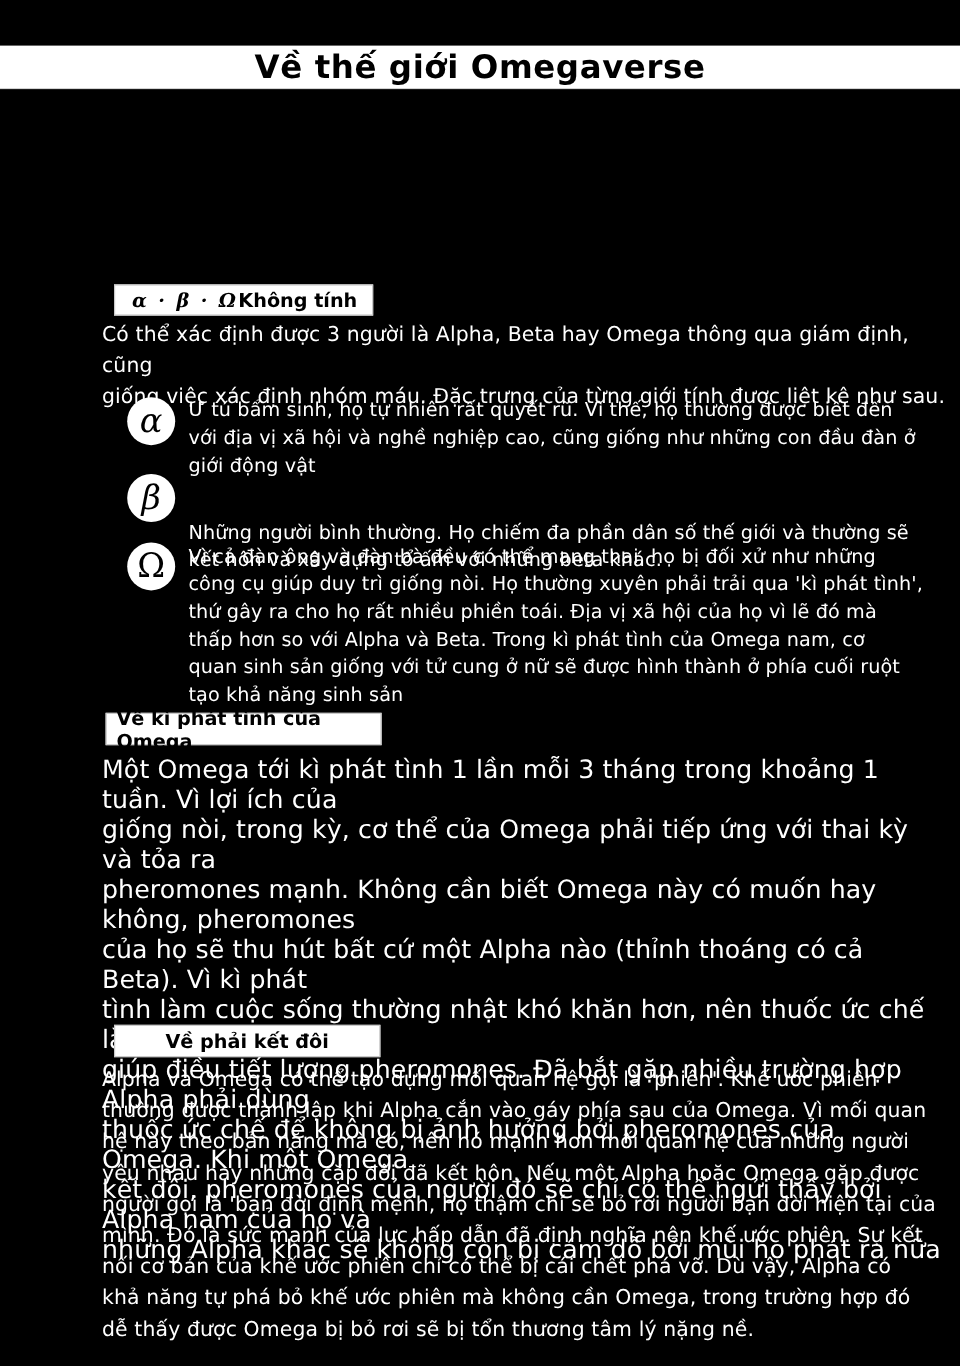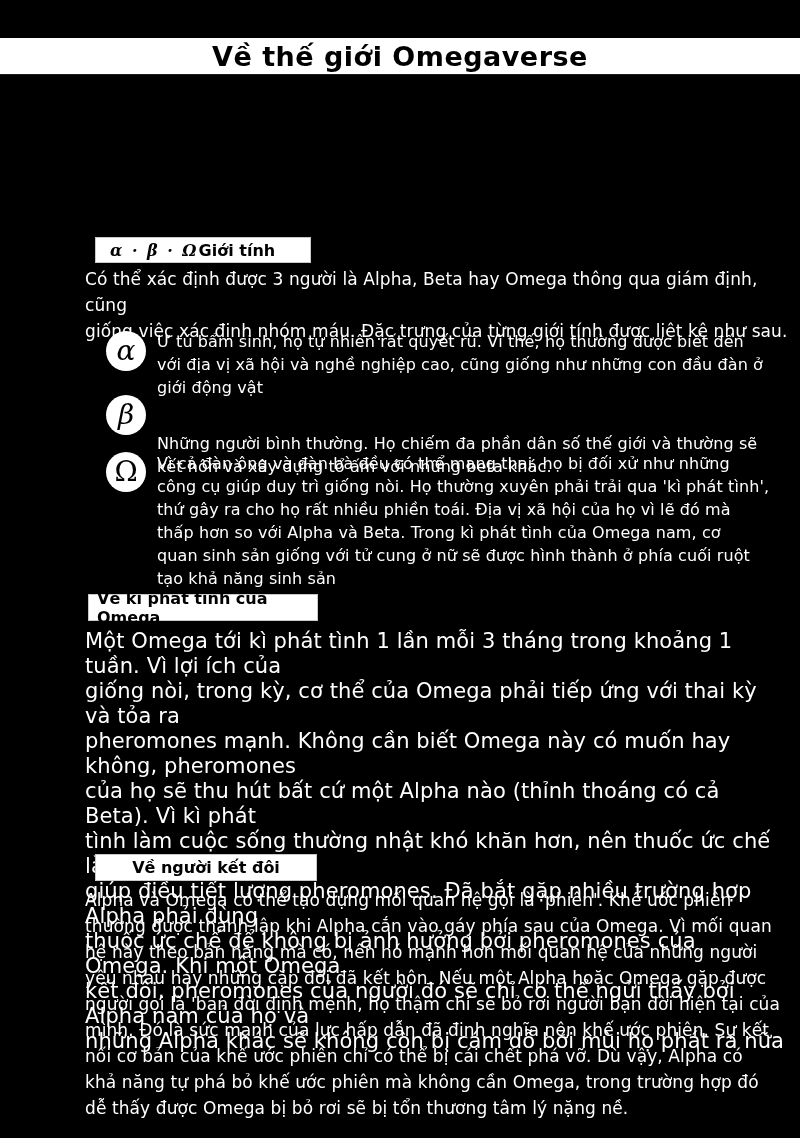--- a/index.html
+++ b/index.html
@@ -81,21 +81,21 @@
 
 <div class="page">
 
   <div class="title-bar">
     <span class="title-text">Về thế giới Omegaverse</span>
   </div>
 
 
   <div class="section-box gender-header">
     <span class="sym">α · β · Ω</span>
-    <span>Giới tính</span>
+    <span>Không tính</span>
   </div>
 
   <div class="txt gender-intro">Có thể xác định được 3 người là Alpha, Beta hay Omega thông qua giám định, cũng
 giống việc xác định nhóm máu. Đặc trưng của từng giới tính được liệt kê như sau.</div>
 
   <div class="badge badge-alpha">
     <span>α</span>
   </div>
   <div class="txt gender-desc desc-alpha">Ư tú bẩm sinh, họ tự nhiên rất quyết rũ. Vì thế, họ thường được biết đến
 với địa vị xã hội và nghề nghiệp cao, cũng giống như những con đầu đàn ở
@@ -124,21 +124,21 @@
 giống nòi, trong kỳ, cơ thể của Omega phải tiếp ứng với thai kỳ và tỏa ra
 pheromones mạnh. Không cần biết Omega này có muốn hay không, pheromones
 của họ sẽ thu hút bất cứ một Alpha nào (thỉnh thoáng có cả Beta). Vì kì phát
 tình làm cuộc sống thường nhật khó khăn hơn, nên thuốc ức chế là cần thiết để
 giúp điều tiết lượng pheromones. Đã bắt gặp nhiều trường hợp Alpha phải dùng
 thuốc ức chế để không bị ảnh hưởng bởi pheromones của Omega. Khi một Omega
 kết đôi, pheromones của người đó sẽ chỉ có thể ngửi thấy bởi Alpha nam của họ và
 những Alpha khác sẽ không còn bị cám dỗ bởi mùi họ phát ra nữa</div>
 
   <div class="section-box pairing-header">
-    <span>Về người kết đôi</span>
+    <span>Về phải kết đôi</span>
   </div>
   <div class="txt pairing-body">Alpha và Omega có thể tạo dựng mối quan hệ gọi là 'phiên'. Khế ước phiên
 thường được thành lập khi Alpha cắn vào gáy phía sau của Omega. Vì mối quan
 hệ này theo bản năng mà có, nên nó mạnh hơn mối quan hệ của những người
 yêu nhau hay những cặp đôi đã kết hôn.  Nếu một Alpha hoặc Omega gặp được
 người gọi là 'bạn đời định mệnh, họ thậm chí sẽ bỏ rơi người bạn đời hiện tại của
 mình. Đó là sức mạnh của lực hấp dẫn đã định nghĩa nên khế ước phiên. Sự kết
 nối cơ bản của khế ước phiên chỉ có thể bị cái chết phá vỡ. Dù vậy, Alpha có
 khả năng  tự phá bỏ khế ước phiên mà không cần Omega, trong trường hợp đó
 dễ thấy được Omega bị bỏ rơi sẽ bị tổn thương tâm lý nặng nề.</div>

